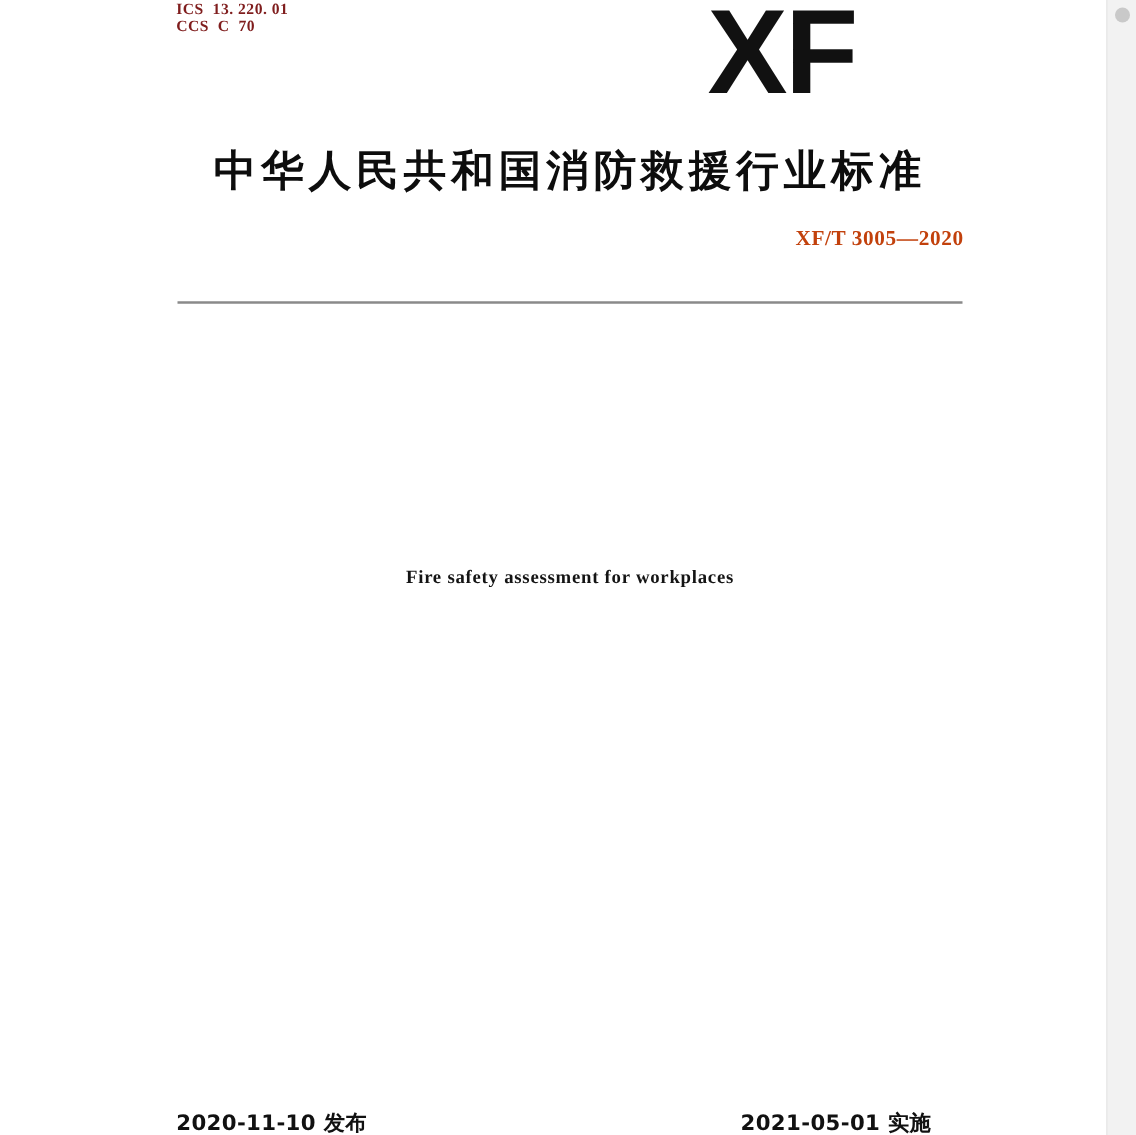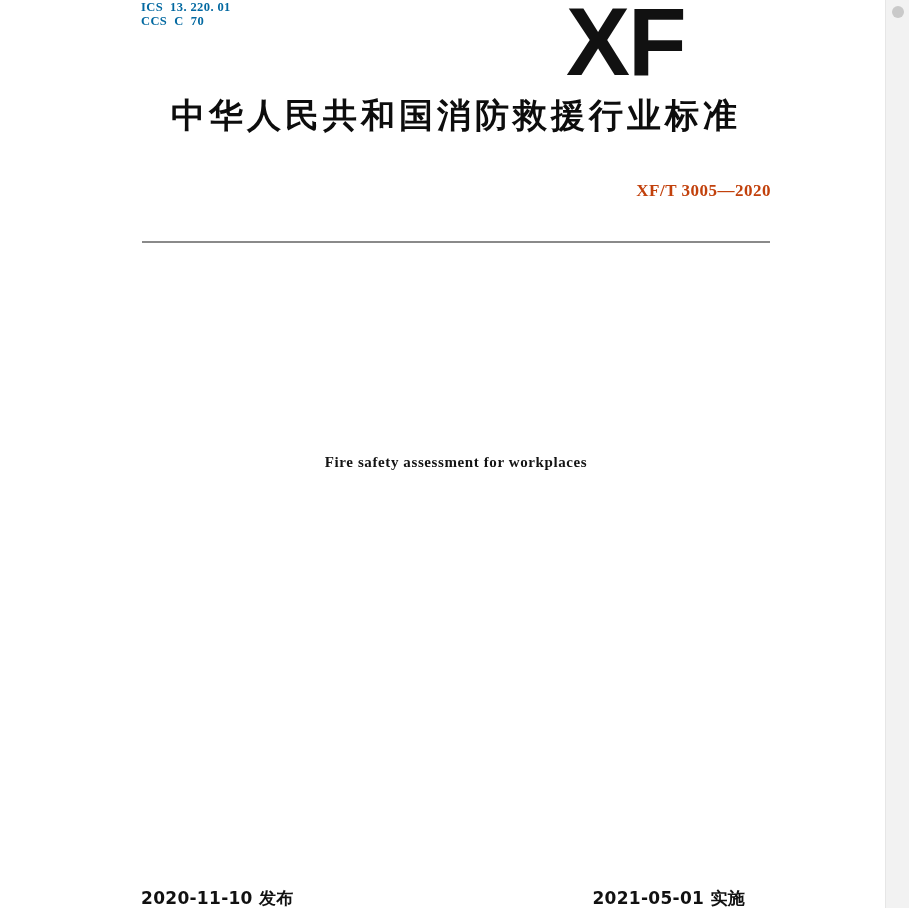--- a/index.html
+++ b/index.html
@@ -48,21 +48,21 @@
   }
 
   
   .codes {
     position: absolute;
     left: 141px;
     top: 0px;
     font-family: "Liberation Serif", serif;
     font-weight: bold;
     font-size: 12.5px;
-    color: #0369a1;
+    color: #7f1d1d;
     line-height: 14px;
     letter-spacing: 0.4px;
   }
   .codes .code-line { white-space: pre; }
 
   
   #xf-logo {
     position: absolute;
     left: 566px;
     top: -8px;
@@ -71,21 +71,21 @@
     font-size: 96px;
     letter-spacing: -2px;
     color: #111111;
     line-height: 100px;
   }
 
   
   #standard-org {
     position: absolute;
     left: 141px;
-    top: 93px;
+    top: 114px;
     width: 630px;
     text-align: center;
     font-family: "DejaVu Sans", sans-serif;
     font-weight: bold;
     font-size: 34px;
     letter-spacing: 4px;
     color: #0d0d0d;
     white-space: nowrap;
   }
 

